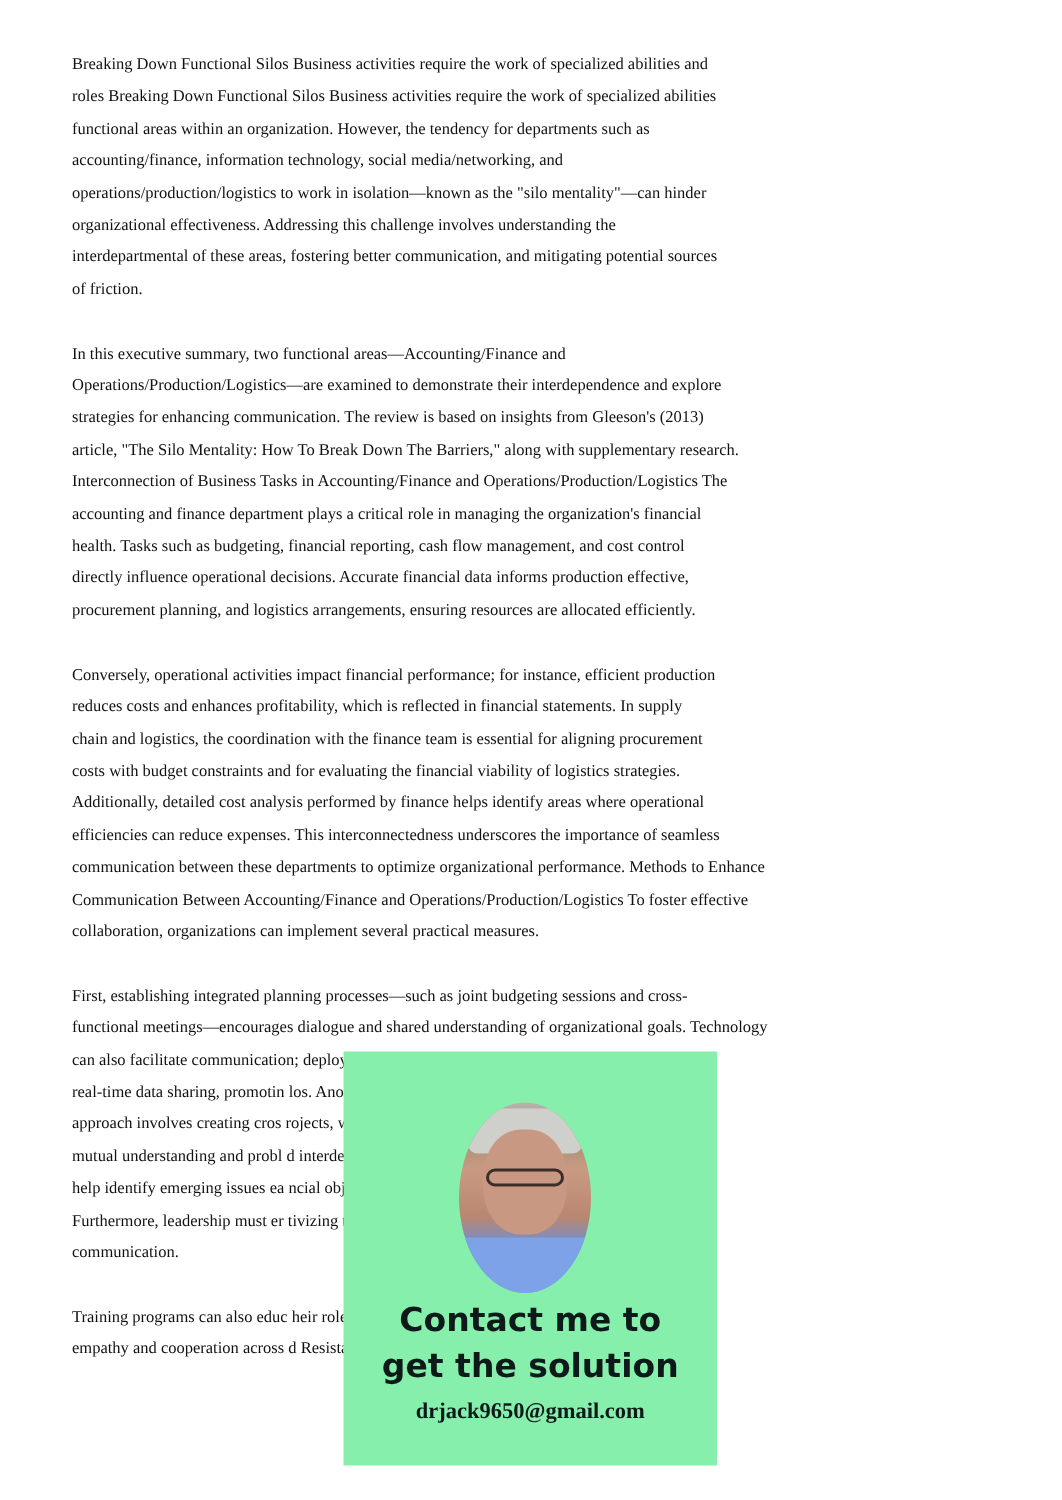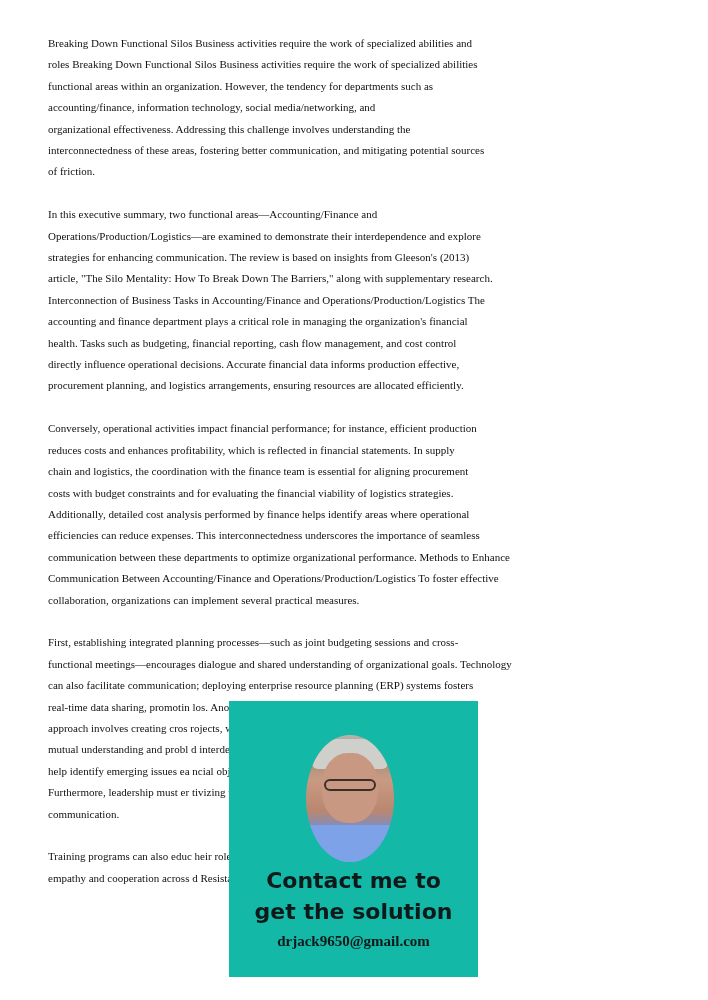--- a/index.html
+++ b/index.html
@@ -6,21 +6,21 @@
   body { width: 708px; height: 1000px; position: relative; overflow: hidden; }
   .page {
     position: absolute; left: 48px; top: 33px; width: 612px;
     font-family: "Liberation Serif", "DejaVu Serif", serif;
     font-size: 11px; line-height: 21.4px; color: #111111;
   }
   .page p { margin: 0 0 21.4px 0; }
   .line { display: block; white-space: nowrap; }
   .overlay {
     position: absolute; left: 229px; top: 701px; width: 249px; height: 276px;
-    background: #14b8a6;
+    background: #86efac;
   }
   .portrait {
     position: absolute; left: 77px; top: 34px; width: 88px; height: 127px;
     border-radius: 50%; overflow: hidden;
     background: linear-gradient(180deg, #b7b4ad 0%, #a38f78 18%, #c99a82 35%, #b98770 60%, #6d8fd8 76%, #7aa0e6 100%);
   }
   .hair { position:absolute; left:6px; top:4px; width:76px; height:30px; border-radius:40px 40px 10px 10px; background:#cfcfcc; }
   .face { position:absolute; left:16px; top:18px; width:56px; height:70px; border-radius:45%; background:#c99883; }
   .glasses { position:absolute; left:18px; top:44px; width:52px; height:12px; border:2px solid #3b2e28; border-radius:6px; box-sizing:border-box; }
   .shirt { position:absolute; left:0; top:90px; width:88px; height:40px; background:#7ea2e8; }
@@ -37,22 +37,23 @@
 </style>
 </head>
 <body>
 
 <div class="page" id="doc">
     <p>
       <span class="line">Breaking Down Functional Silos Business activities require the work of specialized abilities and</span>
       <span class="line">roles Breaking Down Functional Silos Business activities require the work of specialized abilities</span>
       <span class="line">functional areas within an organization. However, the tendency for departments such as</span>
       <span class="line">accounting/finance, information technology, social media/networking, and</span>
+      <span class="line">operations/production/logistics to work in isolation—known as the "silo mentality"—can hinder</span>
       <span class="line">organizational effectiveness. Addressing this challenge involves understanding the</span>
-      <span class="line">interconnectedness of these areas, fostering better communication, and mitigating potential sources</span>
+      <span class="line">interdepartmental of these areas, fostering better communication, and mitigating potential sources</span>
       <span class="line">of friction.</span>
     </p>
     <p>
       <span class="line">In this executive summary, two functional areas—Accounting/Finance and</span>
       <span class="line">Operations/Production/Logistics—are examined to demonstrate their interdependence and explore</span>
       <span class="line">strategies for enhancing communication. The review is based on insights from Gleeson's (2013)</span>
       <span class="line">article, "The Silo Mentality: How To Break Down The Barriers," along with supplementary research.</span>
       <span class="line">Interconnection of Business Tasks in Accounting/Finance and Operations/Production/Logistics The</span>
       <span class="line">accounting and finance department plays a critical role in managing the organization's financial</span>
       <span class="line">health. Tasks such as budgeting, financial reporting, cash flow management, and cost control</span>

